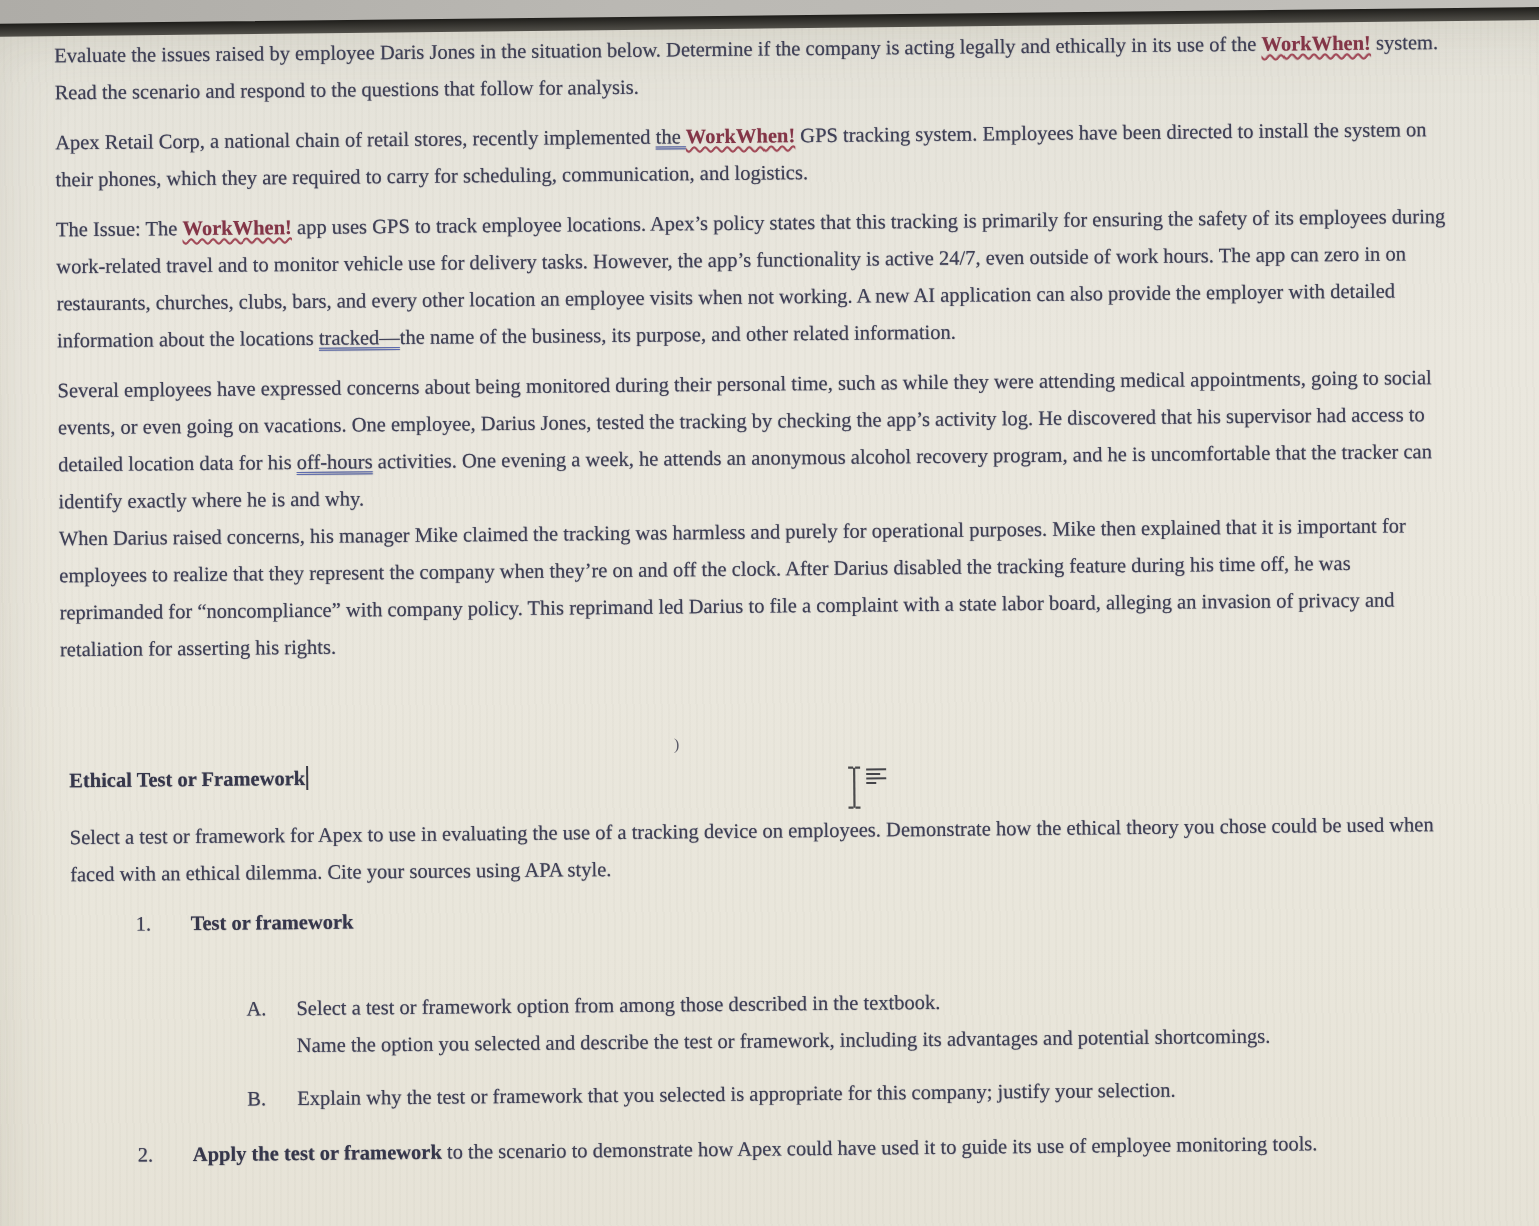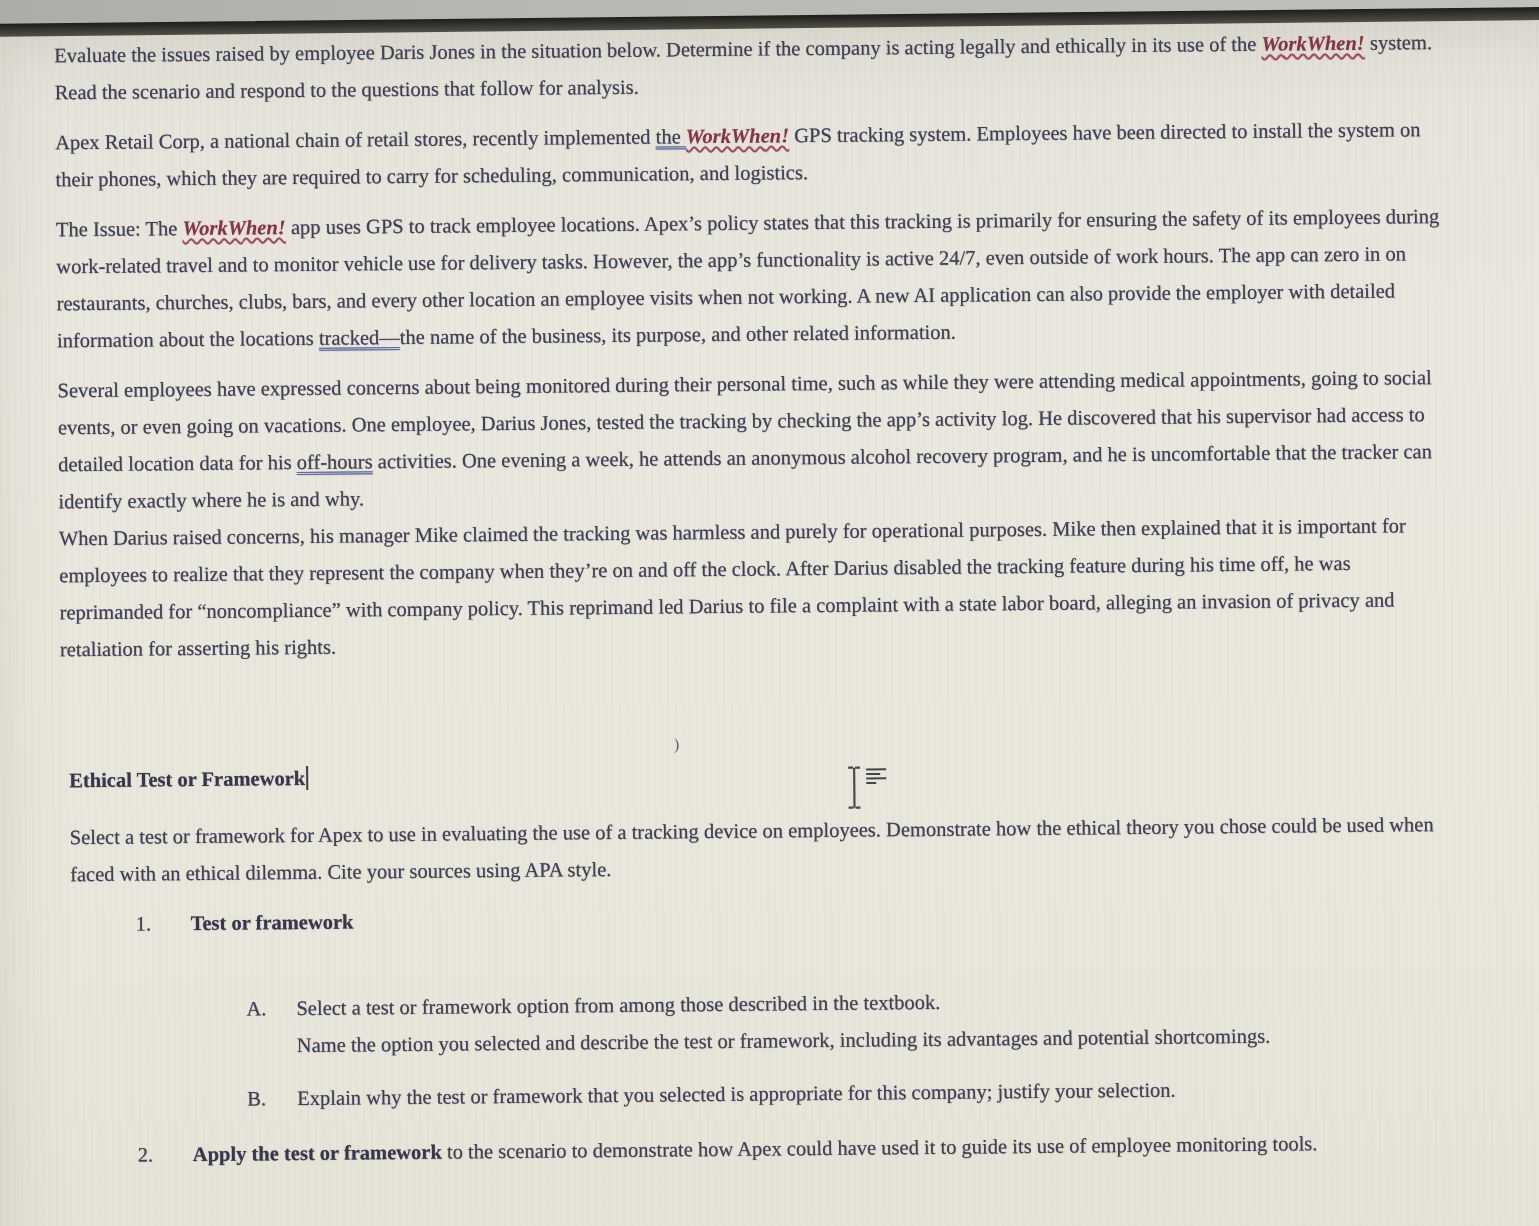--- a/index.html
+++ b/index.html
@@ -33,21 +33,21 @@
     position:absolute;top:8px;left:72px;width:1395px;
     color:#3f4056;
     font-size:20.5px;line-height:37px;
     text-shadow:0 0 1px rgba(63,64,86,0.45), 0.4px 0.4px 0.7px rgba(63,64,86,0.25);
   }
   .block{margin:0 0 13px 0;}
   .run{white-space:pre-wrap;}
   .bold{font-weight:bold;color:#36374b;}
   
   .brand{
-    color:#833547;font-style:italic;font-weight:600;
+    color:#833547;font-weight:600;
     text-decoration:underline wavy #a34a58 1.5px;
     text-underline-offset:3px;
     text-shadow:0 0 1px rgba(131,53,71,0.5);
   }
   
   .ulink{
     text-decoration:underline double #5c6bb0 1px;
     text-underline-offset:3px;
   }
   .b-p-concerns{margin-bottom:0;}

